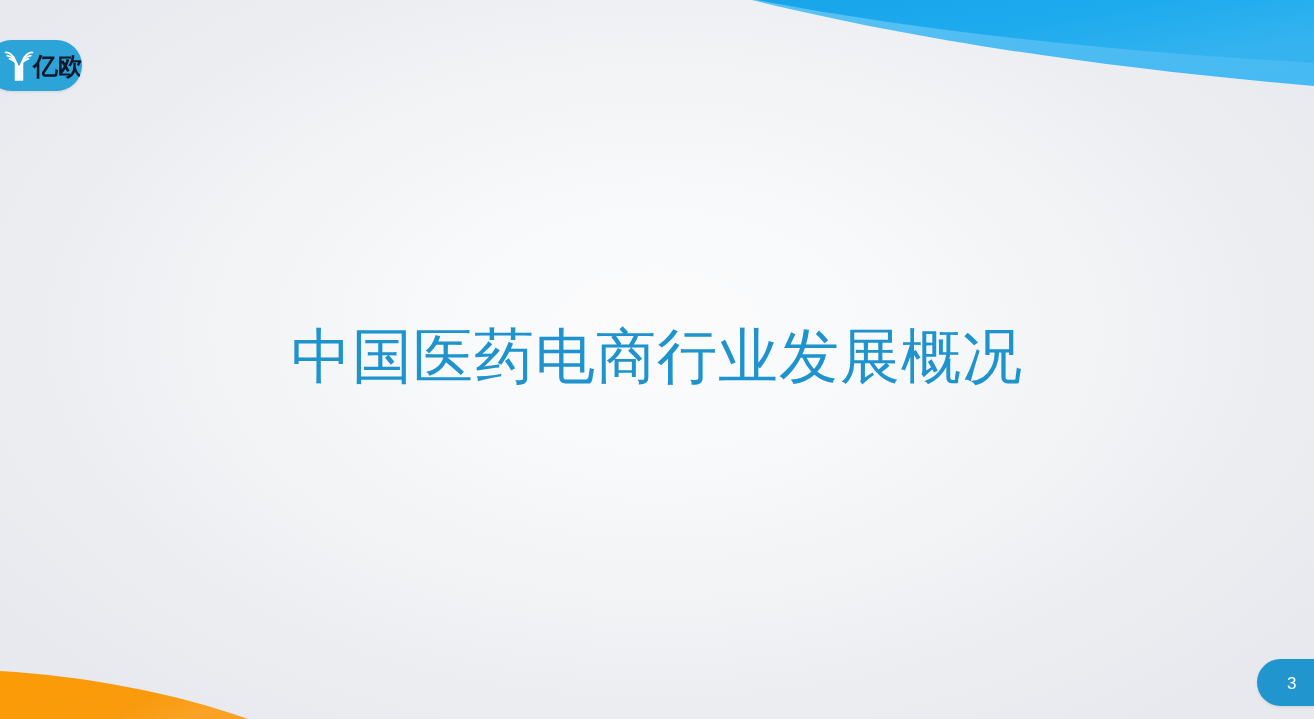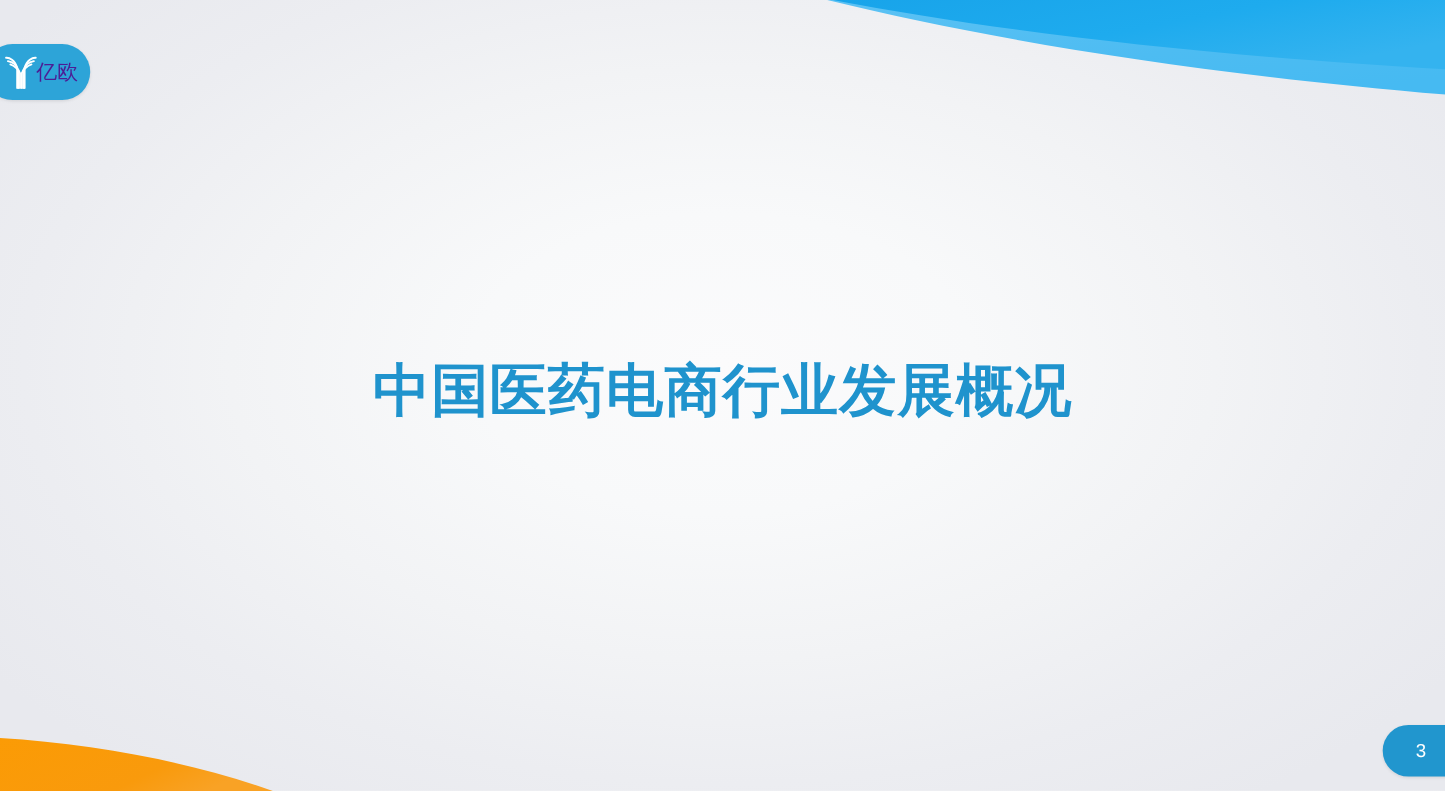--- a/index.html
+++ b/index.html
@@ -54,45 +54,46 @@
     left: 18px;
     top: 8px;
     width: 30px;
     height: 34px;
   }
   .logo-word {
     position: absolute;
     left: 47px;
     top: 50%;
     transform: translateY(-50%);
-    color: #4c1d95;
-    font-size: 19px;
+    color: #0f172a;
+    font-size: 25px;
     letter-spacing: 0px;
     font-family: "DejaVu Sans", "Liberation Sans", sans-serif;
     white-space: nowrap;
     line-height: 1;
+    font-weight: bold;
   }
 
   
   .title-wrap {
     position: absolute;
     left: 0;
     top: 0;
     width: 1314px;
     height: 719px;
     display: flex;
     align-items: center;
     justify-content: center;
   }
   .slide-title {
     margin: 0;
     margin-top: -5px;
     color: #1f93cd;
-    font-size: 52px;
-    font-weight: 700;
+    font-size: 60px;
+    font-weight: 400;
     letter-spacing: 1px;
     line-height: 1.1;
     white-space: nowrap;
     font-family: "DejaVu Sans", "Liberation Sans", sans-serif;
     text-rendering: geometricPrecision;
   }
 
   
   .page-badge {
     position: absolute;

